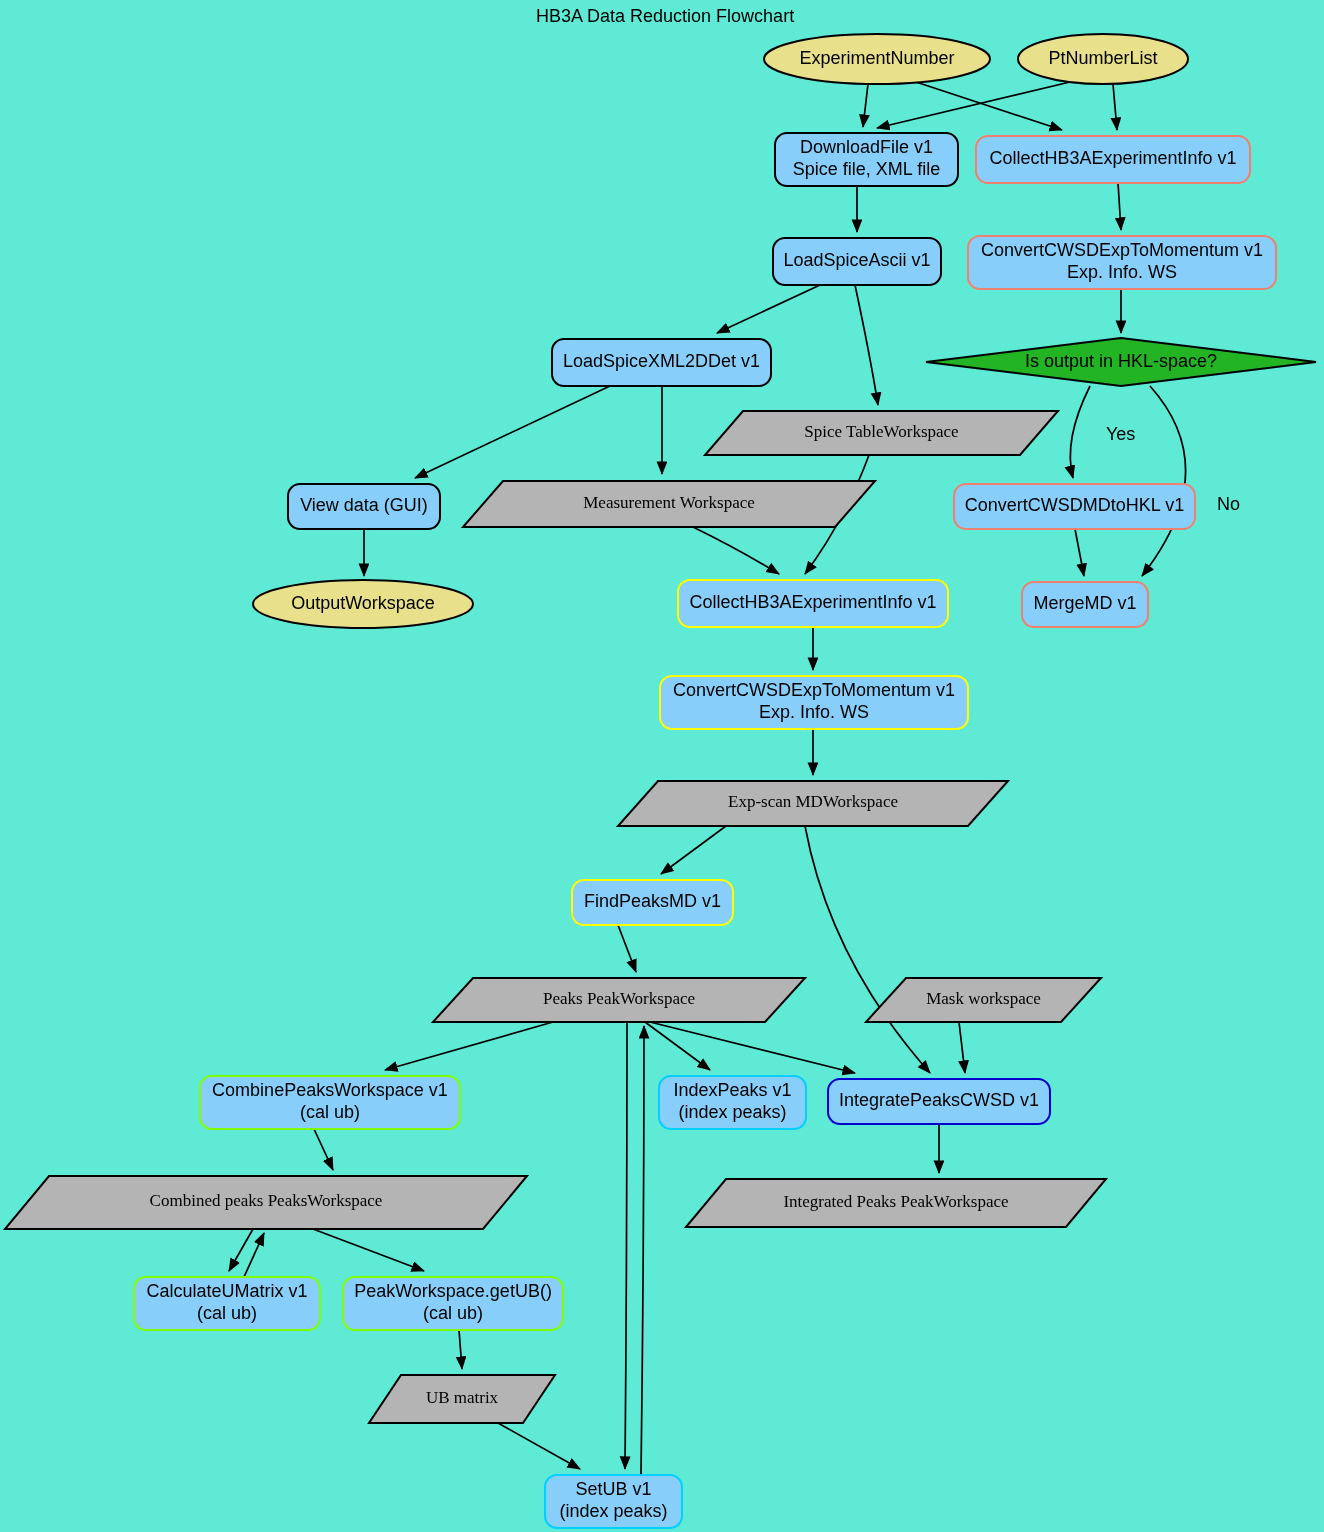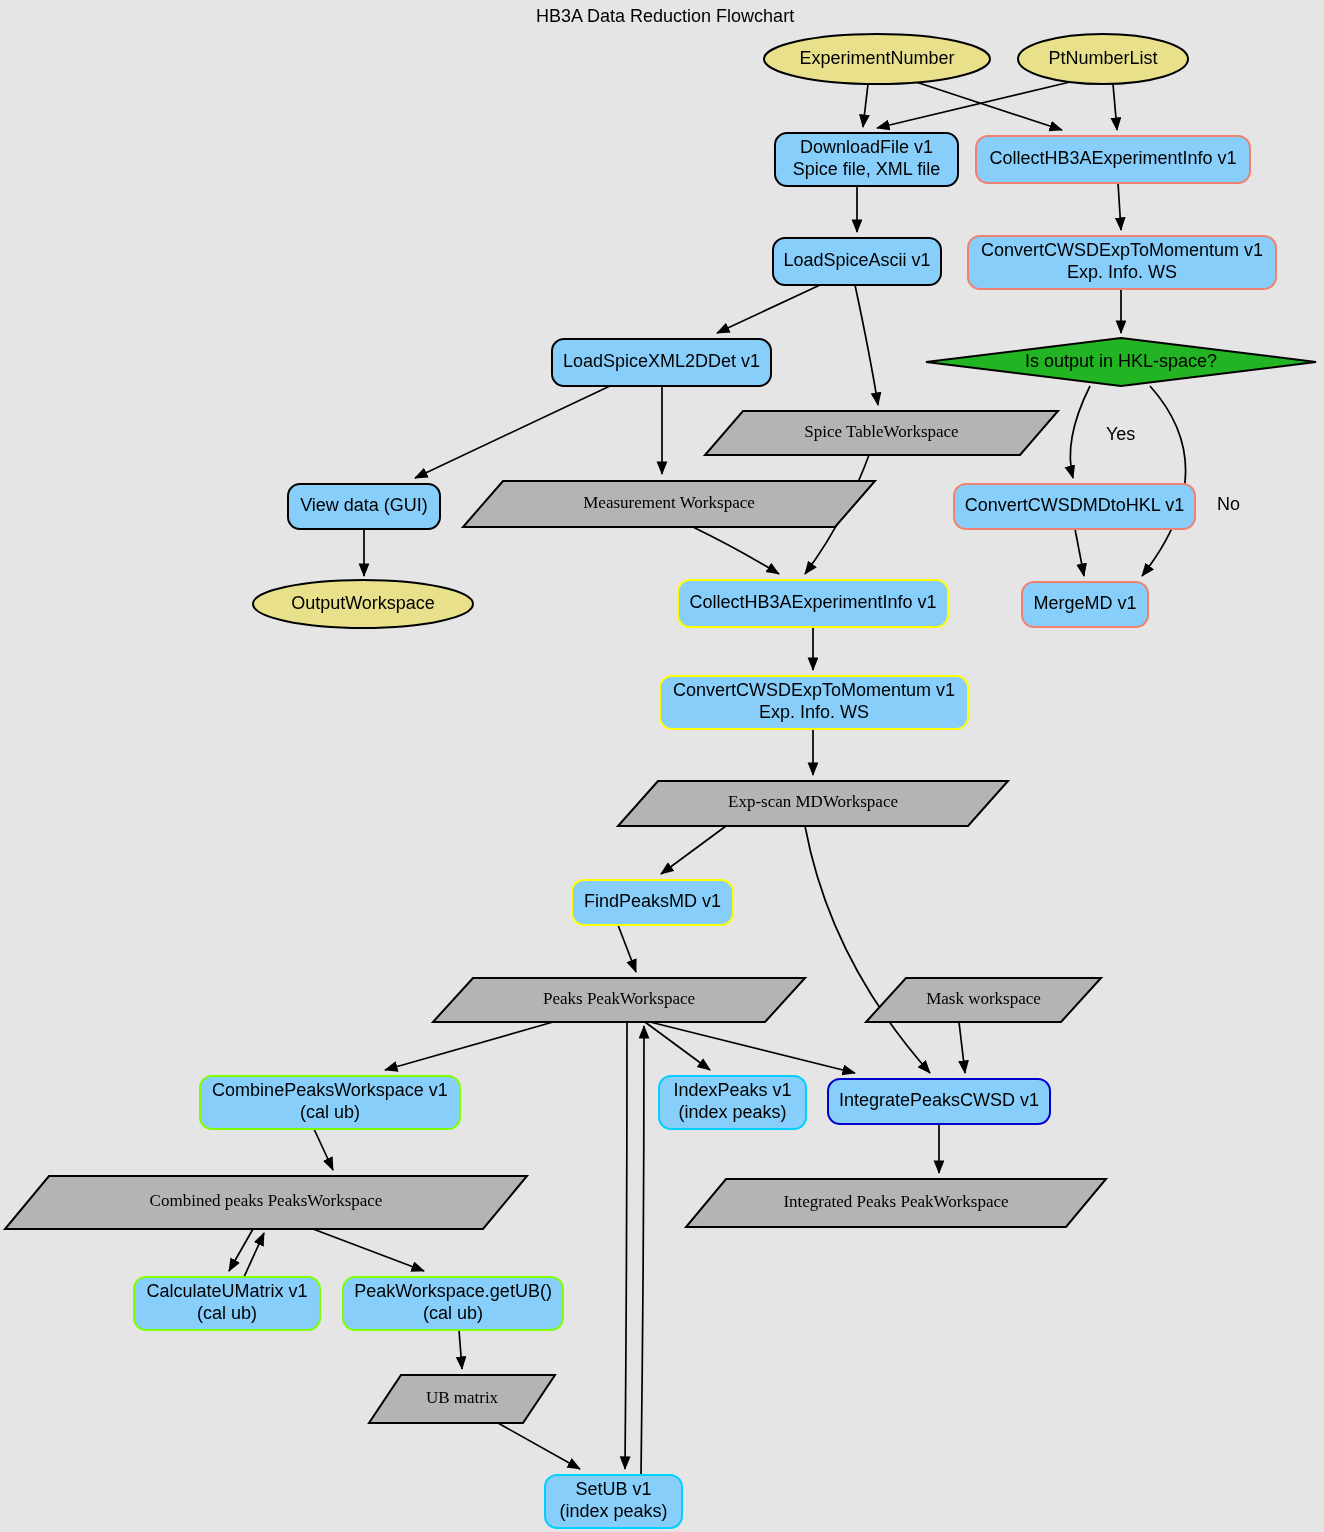--- a/index.html
+++ b/index.html
@@ -4,21 +4,21 @@
 <style>
   html, body {
     margin: 0;
     padding: 0;
     background: #ffffff;
   }
   #canvas {
     position: relative;
     width: 1324px;
     height: 1532px;
-    background: #e5e5e5;
+    background: #5eead4;
     font-family: "Liberation Sans", sans-serif;
   }
   svg#flow {
     position: absolute;
     left: 0;
     top: 0;
     width: 1324px;
     height: 1532px;
   }
   .node-shape {

